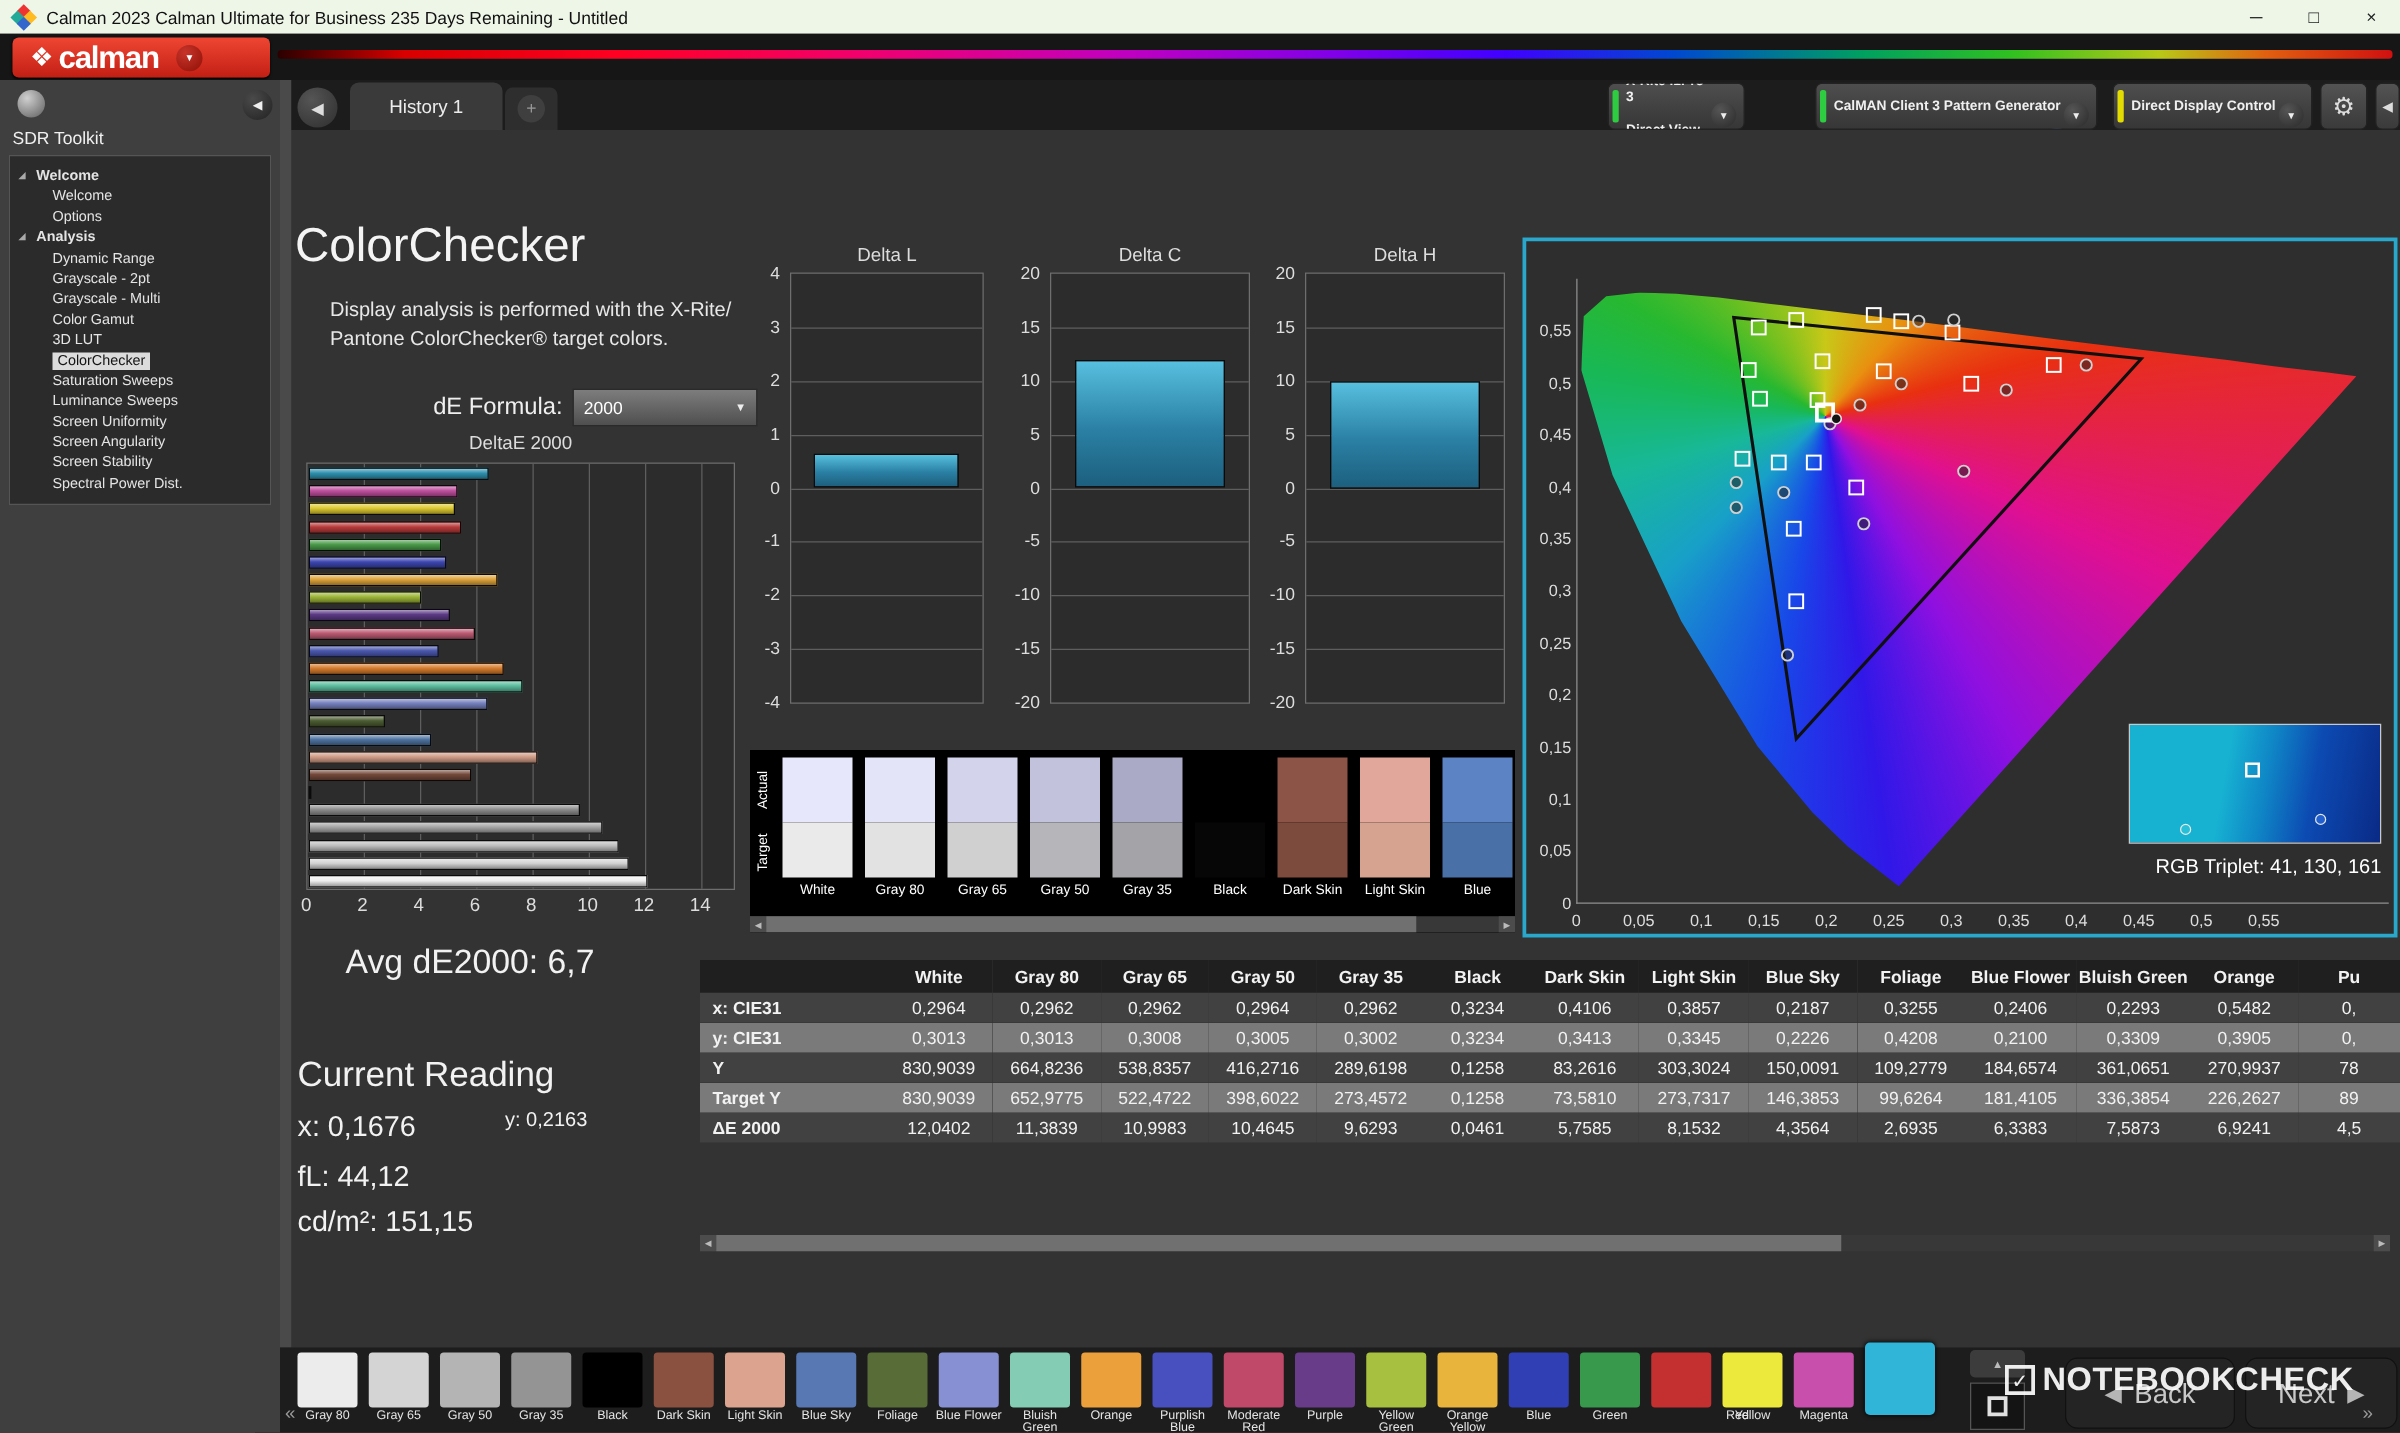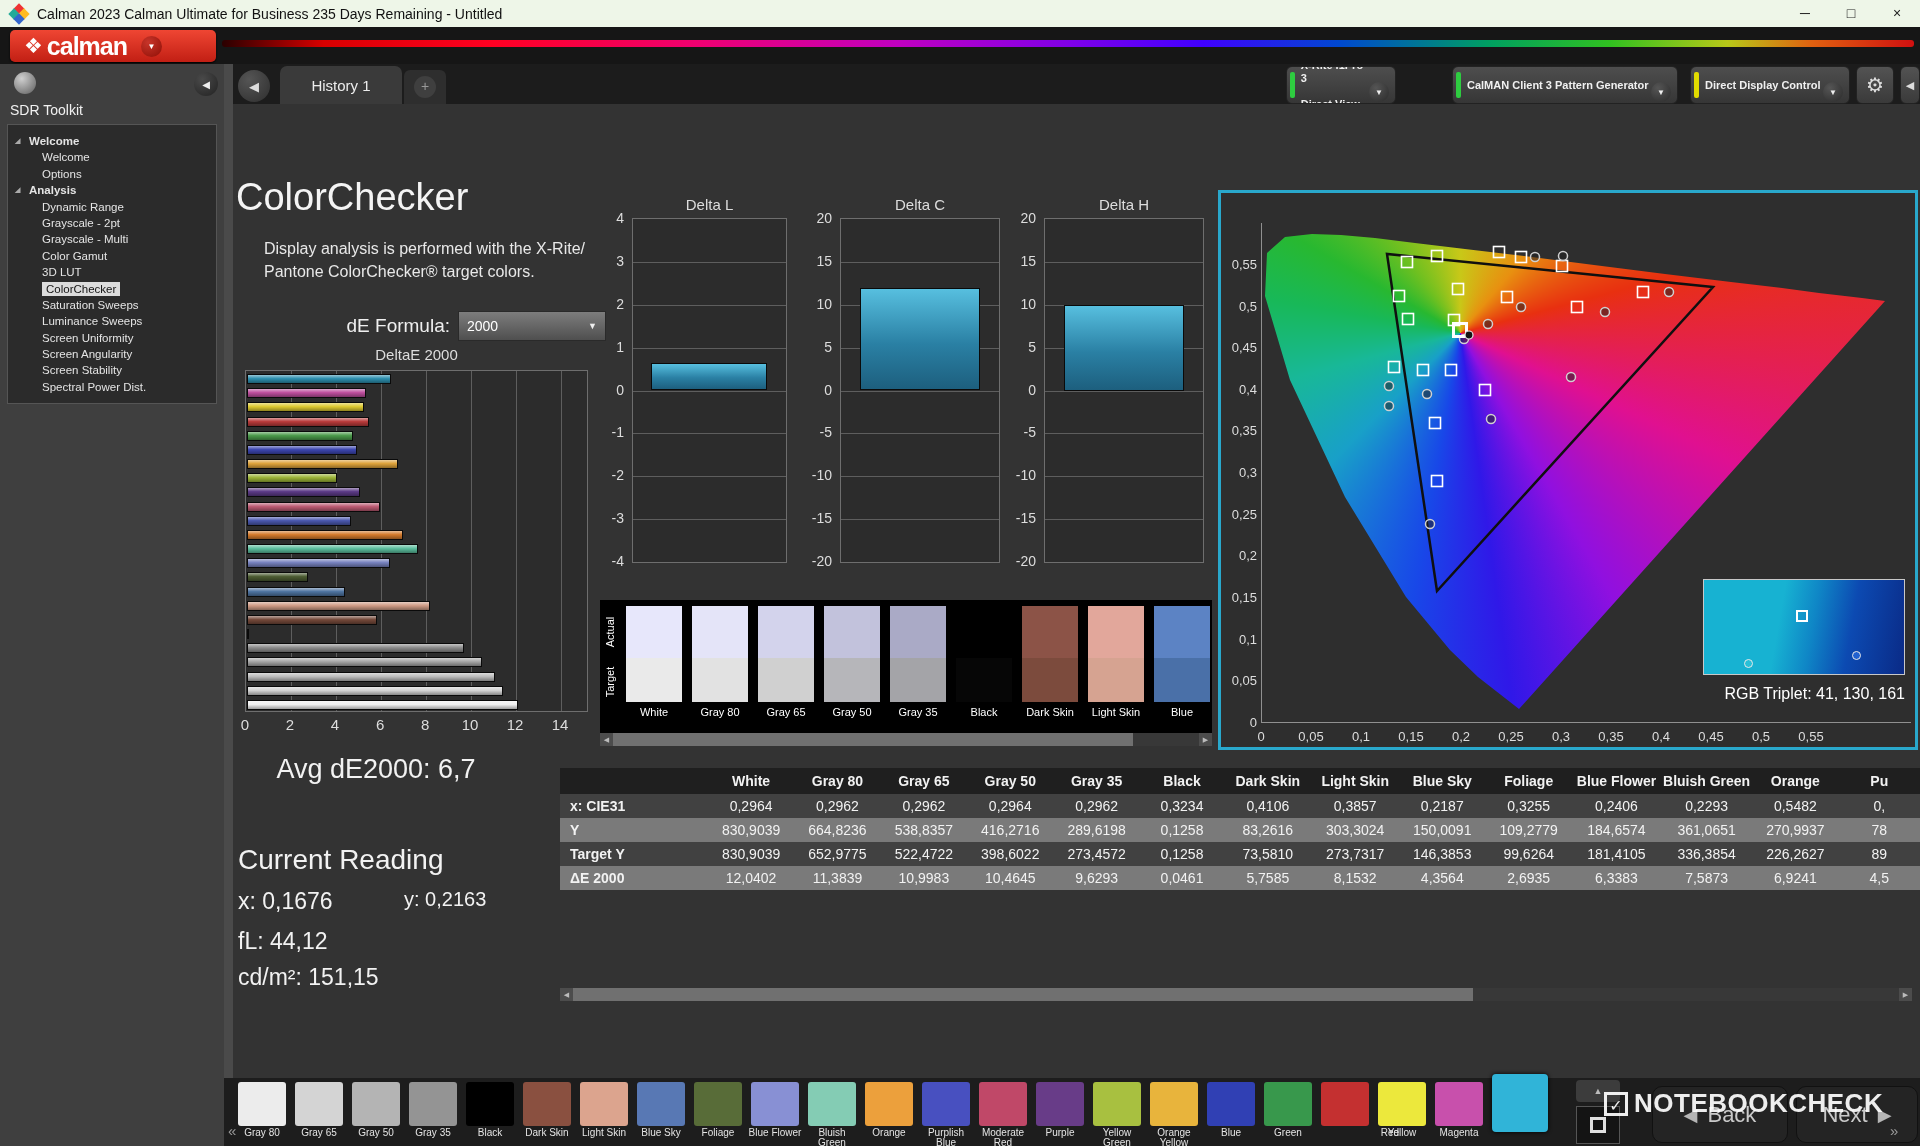--- a/index.html
+++ b/index.html
@@ -473,21 +473,21 @@
       <div id="inset-square"></div>
       <div class="inset-dot" style="left:20%;top:84%;background:#28c0d8"></div>
       <div class="inset-dot" style="left:74%;top:76%;background:#2060d0"></div>
     </div>
     <div id="rgb-triplet">RGB Triplet: 41, 130, 161</div>
   </div>
 
   <div class="abs sum" style="left:236px;top:754px;width:280px;text-align:center;font-size:27px">Avg dE2000: 6,7</div>
   <div class="abs sum" style="left:238px;top:844px;font-size:28px">Current Reading</div>
   <div class="abs sum" style="left:238px;top:888px;font-size:23px">x: 0,1676</div>
-  <div class="abs sum" style="left:404px;top:888px;font-size:20px">y: 0,2163</div>
+  <div class="abs sum" style="left:404px;top:888px;font-size:16px">y: 0,2163</div>
   <div class="abs sum" style="left:238px;top:928px;font-size:23px">fL: 44,12</div>
   <div class="abs sum" style="left:238px;top:964px;font-size:23px">cd/m²: 151,15</div>
 
   <div class="abs" id="ctable-wrap">
     <table id="ctable">
         <colgroup>
           <col style="width: 160px;">
           <col style="width: 90px;">
           <col style="width: 90px;">
           <col style="width: 90px;">
@@ -531,20 +531,37 @@
             <td>0,2964</td>
             <td>0,2962</td>
             <td>0,3234</td>
             <td>0,4106</td>
             <td>0,3857</td>
             <td>0,2187</td>
             <td>0,3255</td>
             <td>0,2406</td>
             <td>0,2293</td>
             <td>0,5482</td>
+            <td>0,</td>
+          </tr>
+          <tr>
+            <td class="rl">y: CIE31</td>
+            <td>0,3013</td>
+            <td>0,3013</td>
+            <td>0,3008</td>
+            <td>0,3005</td>
+            <td>0,3002</td>
+            <td>0,3234</td>
+            <td>0,3413</td>
+            <td>0,3345</td>
+            <td>0,2226</td>
+            <td>0,4208</td>
+            <td>0,2100</td>
+            <td>0,3309</td>
+            <td>0,3905</td>
             <td>0,</td>
           </tr>
           <tr>
             <td class="rl">Y</td>
             <td>830,9039</td>
             <td>664,8236</td>
             <td>538,8357</td>
             <td>416,2716</td>
             <td>289,6198</td>
             <td>0,1258</td>

